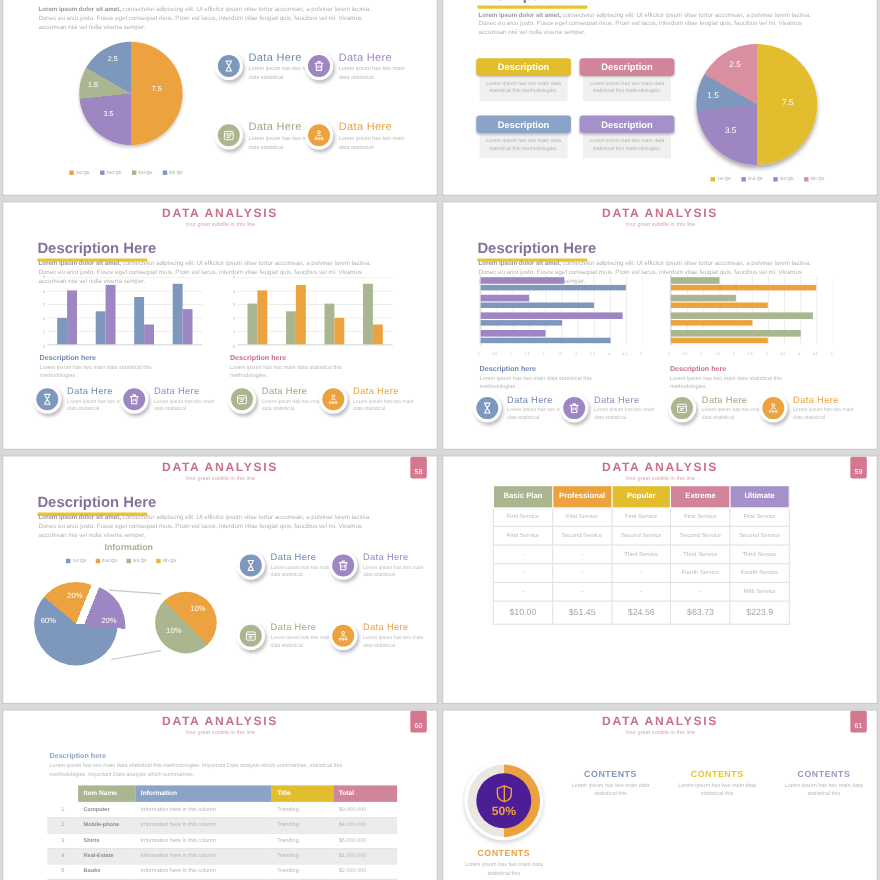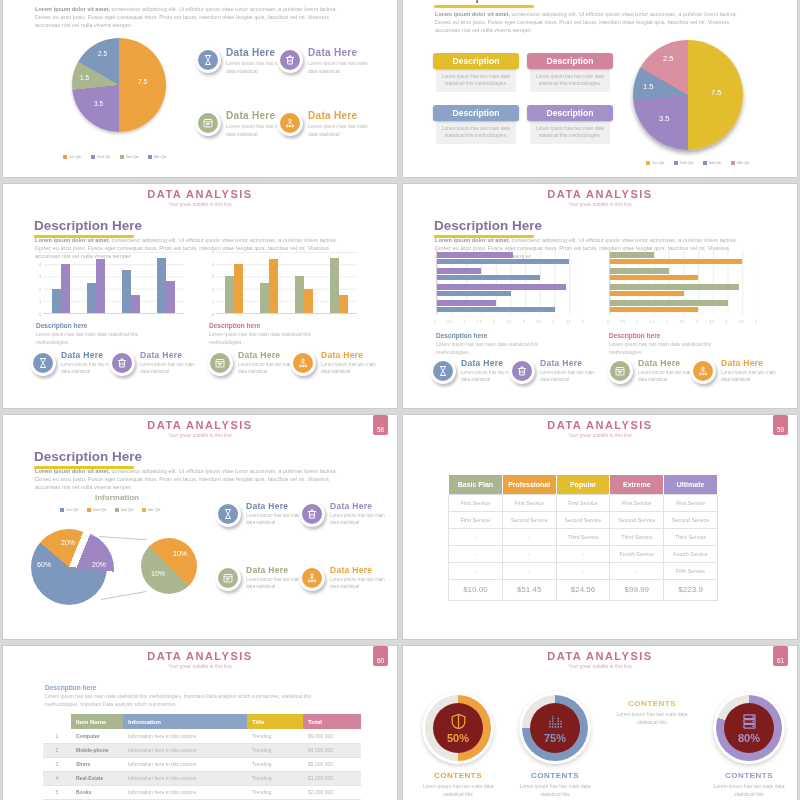--- a/index.html
+++ b/index.html
@@ -13,21 +13,21 @@
 .badge{position:absolute;top:0;right:9px;width:15px;height:20px;background:#D3788F;border-radius:2px;color:#fff;font-size:6.5px;display:flex;align-items:flex-end;justify-content:center;padding-bottom:2px}
 .h2{position:absolute;font-size:13.5px;font-weight:bold;color:#84739C}
 .h2 i{display:block;width:100px;height:2.5px;background:#E7C52F;margin-top:2px;border-radius:1px}
 .para{position:absolute;font-size:5.6px;line-height:1.45;color:#B4B2B2}
 .para b{color:#989696}
 .item{position:absolute;display:flex;gap:5px}
 .cw{width:26px;height:26px;border-radius:50%;background:#fff;box-shadow:1.5px 2.5px 3px rgba(110,110,125,.45);display:flex;align-items:center;justify-content:center;flex:none}
 .ci{width:20px;height:20px;border-radius:50%;color:#fff;display:flex;align-items:center;justify-content:center}
 .ci svg{width:12px;height:12px}
 .it{width:55px}
-.it .t{font-size:8.5px;font-weight:bold;letter-spacing:.3px}
+.it .t{font-size:8.5px;font-weight:normal;letter-spacing:.3px}
 .it .x{font-size:4.6px;color:#BCBABA;line-height:1.5;margin-top:2px}
 .big .it{width:64px}
 .big .it .t{font-size:10px}
 .big .it .x{font-size:5px}
 .legend{position:absolute;display:flex;gap:9px}
 .lg{display:flex;align-items:center;gap:2px;font-size:4.2px;color:#A5A3A3}
 .lg i{width:4px;height:4px;display:block}
 .pie{position:absolute;border-radius:50%}
 .plabel{position:absolute;color:#fff;font-size:6.5px}
 .vchart,.hchart{position:absolute;width:150px}
@@ -54,21 +54,21 @@
 .dtable{position:absolute;border-collapse:collapse;table-layout:fixed}
 .dtable th{color:#fff;font-size:6px;height:15px;font-weight:bold;text-align:left;padding-left:5px}
 .dtable th.blank{background:transparent}
 .dtable td{font-size:5px;color:#B8B6B6;height:14px;padding-left:5px;text-align:left;border-bottom:1px solid #E4E4E4}
 .dtable td.num{text-align:center;padding-left:0;color:#A5A5A5}
 .dtable td.nm{font-weight:bold;color:#8F8D8D}
 .dtable tbody tr:nth-child(even) td{background:#ECECEC}
 .donut{position:absolute;width:84px;text-align:center}
 .dring{width:72px;height:72px;margin:0 auto;border-radius:50%;background:#fff;box-shadow:0 2px 4px rgba(0,0,0,.18);position:relative}
 .rr{position:absolute;inset:3px;border-radius:50%}
-.hole{position:absolute;inset:11px;border-radius:50%;background:#7f1d1d;display:flex;flex-direction:column;align-items:center;justify-content:center;gap:1px}
+.hole{position:absolute;inset:11px;border-radius:50%;background:#4c1d95;display:flex;flex-direction:column;align-items:center;justify-content:center;gap:1px}
 .hole svg{width:19px;height:19px}
 .pct{font-size:11px;font-weight:bold}
 .dt1{font-size:8px;font-weight:bold;letter-spacing:.5px;margin-top:7px}
 .dt2{font-size:5px;color:#BCBABA;line-height:1.5;margin-top:3px;padding:0 5px}
 .ilabel{position:absolute;font-size:8px;font-weight:bold;color:#A9B29C}
 #s1{left:3px;top:0;height:177px}#s1 .inner{top:-50px}
 #s2{left:403px;top:0;height:177px}#s2 .inner{top:-50px}
 #s3{left:3px;top:184px;height:224px}
 #s4{left:403px;top:184px;height:224px}
 #s5{left:3px;top:415px;height:224px}
@@ -580,21 +580,21 @@
  </div>
 </div>
 
 <div class="slide" id="s6">
  <div class="inner">
   <div class="hdr">
         <div class="t">DATA ANALYSIS</div>
         <div class="s">Your great subtitle in this line</div>
       </div>
   <div class="badge">59</div>
-  <table class="ptable" style="left:45px;top:60px;width:270px">
+  <table class="ptable" style="left:45px;top:27px;width:270px">
    <thead>
           <tr>
     <th style="background: rgb(169, 182, 143);">Basic Plan</th>
     <th style="background: rgb(235, 162, 63);">Professional</th>
     <th style="background: rgb(226, 190, 46);">Popular</th>
     <th style="background: rgb(210, 132, 155);">Extreme</th>
     <th style="background: rgb(165, 145, 201);">Ultimate</th>
    </tr>
         </thead>
    <tbody>
@@ -630,21 +630,21 @@
             <td>-</td>
             <td>-</td>
             <td>-</td>
             <td>-</td>
             <td>Fifth Service</td>
           </tr>
     <tr class="price">
             <td>$10.00</td>
             <td>$51.45</td>
             <td>$24.56</td>
-            <td>$99.99</td>
+            <td>$63.73</td>
             <td>$223.9</td>
           </tr>
    </tbody>
   </table>
  </div>
 </div>
 
 <div class="slide" id="s7">
  <div class="inner">
   <div class="hdr">
@@ -734,46 +734,25 @@
               <path d="M12 3l8 3v6c0 5-3.5 8-8 9-4.5-1-8-4-8-9V6z"></path>
               <path d="M12 3v18"></path>
             </svg>
      <div class="pct">50%</div>
     </div>
    </div>
    <div class="dt1" style="color: rgb(235, 162, 63);">CONTENTS</div>
    <div class="dt2">Lorem ipsum has two main data statistical this</div>
   </div>
   <div class="donut" style="left:110px;top:46px">
-   <div class="dring">
-          <div class="rr" style="background: conic-gradient(rgb(126, 151, 189) 0deg, rgb(126, 151, 189) 75%, rgb(234, 231, 226) 75%, rgb(234, 231, 226) 100%);"></div>
-    <div class="hole" style="color: rgb(126, 151, 189);">
-     <svg viewBox="0 0 24 24" fill="none" stroke="currentColor" stroke-width="1.8" stroke-dasharray="2.2 1.3">
-              <path d="M5 20V11M8.5 20V5M12 20v-7M15.5 20V7M19 20v-9"></path>
-            </svg>
-     <div class="pct">75%</div>
-    </div>
-   </div>
    <div class="dt1" style="color: rgb(126, 151, 189);">CONTENTS</div>
    <div class="dt2">Lorem ipsum has two main data statistical this</div>
   </div>
   <div class="donut" style="left:207px;top:46px">
    <div class="dt1" style="color: rgb(232, 195, 46);">CONTENTS</div>
    <div class="dt2">Lorem ipsum has two main data statistical this</div>
   </div>
   <div class="donut" style="left:304px;top:46px">
-   <div class="dring">
-          <div class="rr" style="background: conic-gradient(rgb(165, 145, 201) 0deg, rgb(165, 145, 201) 80%, rgb(234, 231, 226) 80%, rgb(234, 231, 226) 100%);"></div>
-    <div class="hole" style="color: rgb(165, 145, 201);">
-     <svg viewBox="0 0 24 24" fill="none" stroke="currentColor" stroke-width="1.6">
-              <rect x="5" y="3.5" width="14" height="5" rx="1"></rect>
-              <rect x="5" y="9.5" width="14" height="5" rx="1"></rect>
-              <rect x="5" y="15.5" width="14" height="5" rx="1"></rect>
-              <path d="M15.5 6h2M15.5 12h2M15.5 18h2"></path>
-            </svg>
-     <div class="pct">80%</div>
-    </div>
-   </div>
    <div class="dt1" style="color: rgb(165, 145, 201);">CONTENTS</div>
    <div class="dt2">Lorem ipsum has two main data statistical this</div>
   </div>
  </div>
 </div>
 
 </body></html>

